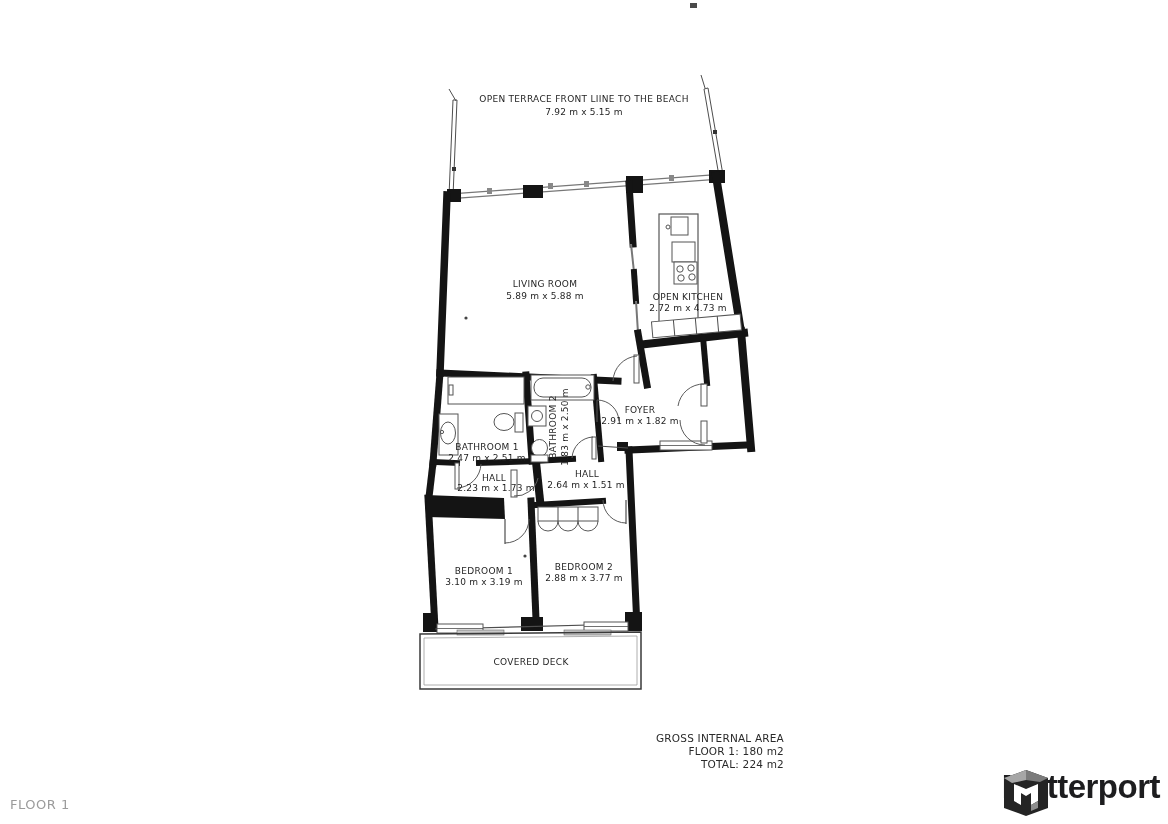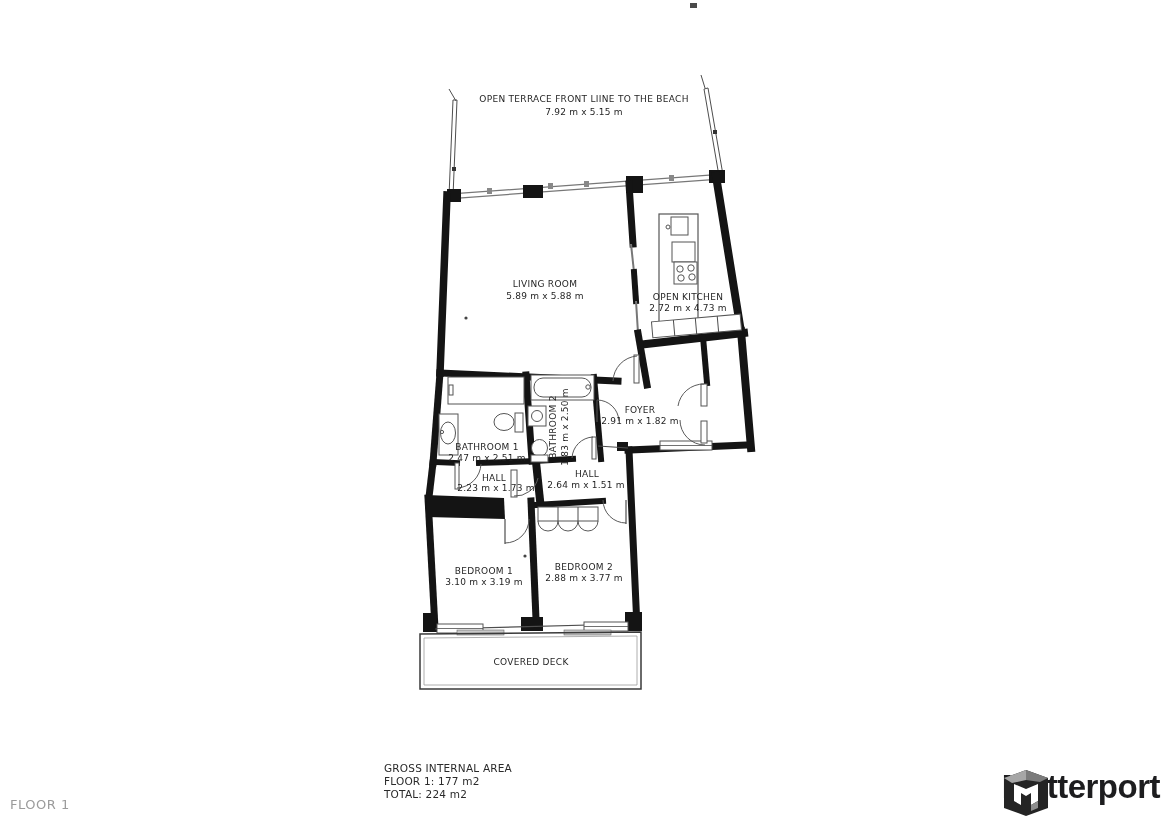--- a/index.html
+++ b/index.html
@@ -7,21 +7,21 @@
          font-family:"DejaVu Sans","Liberation Sans",sans-serif;border-radius:21px;}
   svg{position:absolute;left:0;top:0;}
   .room-label{font-size:9px;fill:#1f1f1f;text-anchor:middle;letter-spacing:.3px;}
   .room-dims{font-size:9px;fill:#1f1f1f;text-anchor:middle;letter-spacing:.2px;}
   .wall{stroke:#141414;fill:none;stroke-linecap:square;}
   .thin{stroke:#4d4d4d;fill:none;}
   .fixture{stroke:#555;fill:#fff;}
   .glass{stroke:#777;fill:none;}
   .arc{stroke:#5a5a5a;fill:none;stroke-width:1;}
   #floor-label{position:absolute;left:10px;top:797px;font-size:13px;color:#9b9b9b;letter-spacing:.5px;}
-  #area-block{position:absolute;left:384px;top:762px;width:400px;text-align:left;color:#2a2a2a;}
+  #area-block{position:absolute;left:384px;top:732px;width:400px;text-align:right;color:#2a2a2a;}
   #area-block .ln{font-size:10.5px;line-height:13px;letter-spacing:.2px;}
   #area-block .disclaimer{font-size:8.5px;line-height:12px;color:#c7c7c7;letter-spacing:.2px;}
   #brand{position:absolute;right:8px;top:768px;display:flex;align-items:center;gap:8px;}
   #brand .word{font-family:"Liberation Sans","DejaVu Sans",sans-serif;font-weight:bold;
                font-size:33px;color:#1d1d1f;letter-spacing:-.5px;}
 </style>
 </head>
 <body>
 
 <div id="stage">
@@ -217,21 +217,21 @@
     <text class="room-dims" x="584" y="581">2.88 m x 3.77 m</text>
 
     <text class="room-label" x="531" y="665">COVERED DECK</text>
   </g>
 </svg>
 
   <div id="floor-label">FLOOR 1</div>
 
   <div id="area-block">
     <div class="ln">GROSS INTERNAL AREA</div>
-    <div class="ln">FLOOR 1: 177 m2</div>
+    <div class="ln">FLOOR 1: 180 m2</div>
     <div class="ln">TOTAL: 224 m2</div>
   </div>
 
   <div id="brand">
     <svg width="47" height="50" viewBox="0 0 47 50">
       <polygon points="2,10 24,2 46,10 46,40 24,48 2,40" fill="#242424"></polygon>
       <polygon points="2,10 24,2 24,12 10,15" fill="#a6a6a6"></polygon>
       <polygon points="24,2 46,10 38,14 24,12" fill="#7b7b7b"></polygon>
       <polygon points="12,16 24,21 36,16 36,33 29,37 29,25 24,28 19,25 19,37 12,33" fill="#ffffff"></polygon>
       <polygon points="29,37 36,33 36,40 29,43" fill="#8d8d8d"></polygon>

